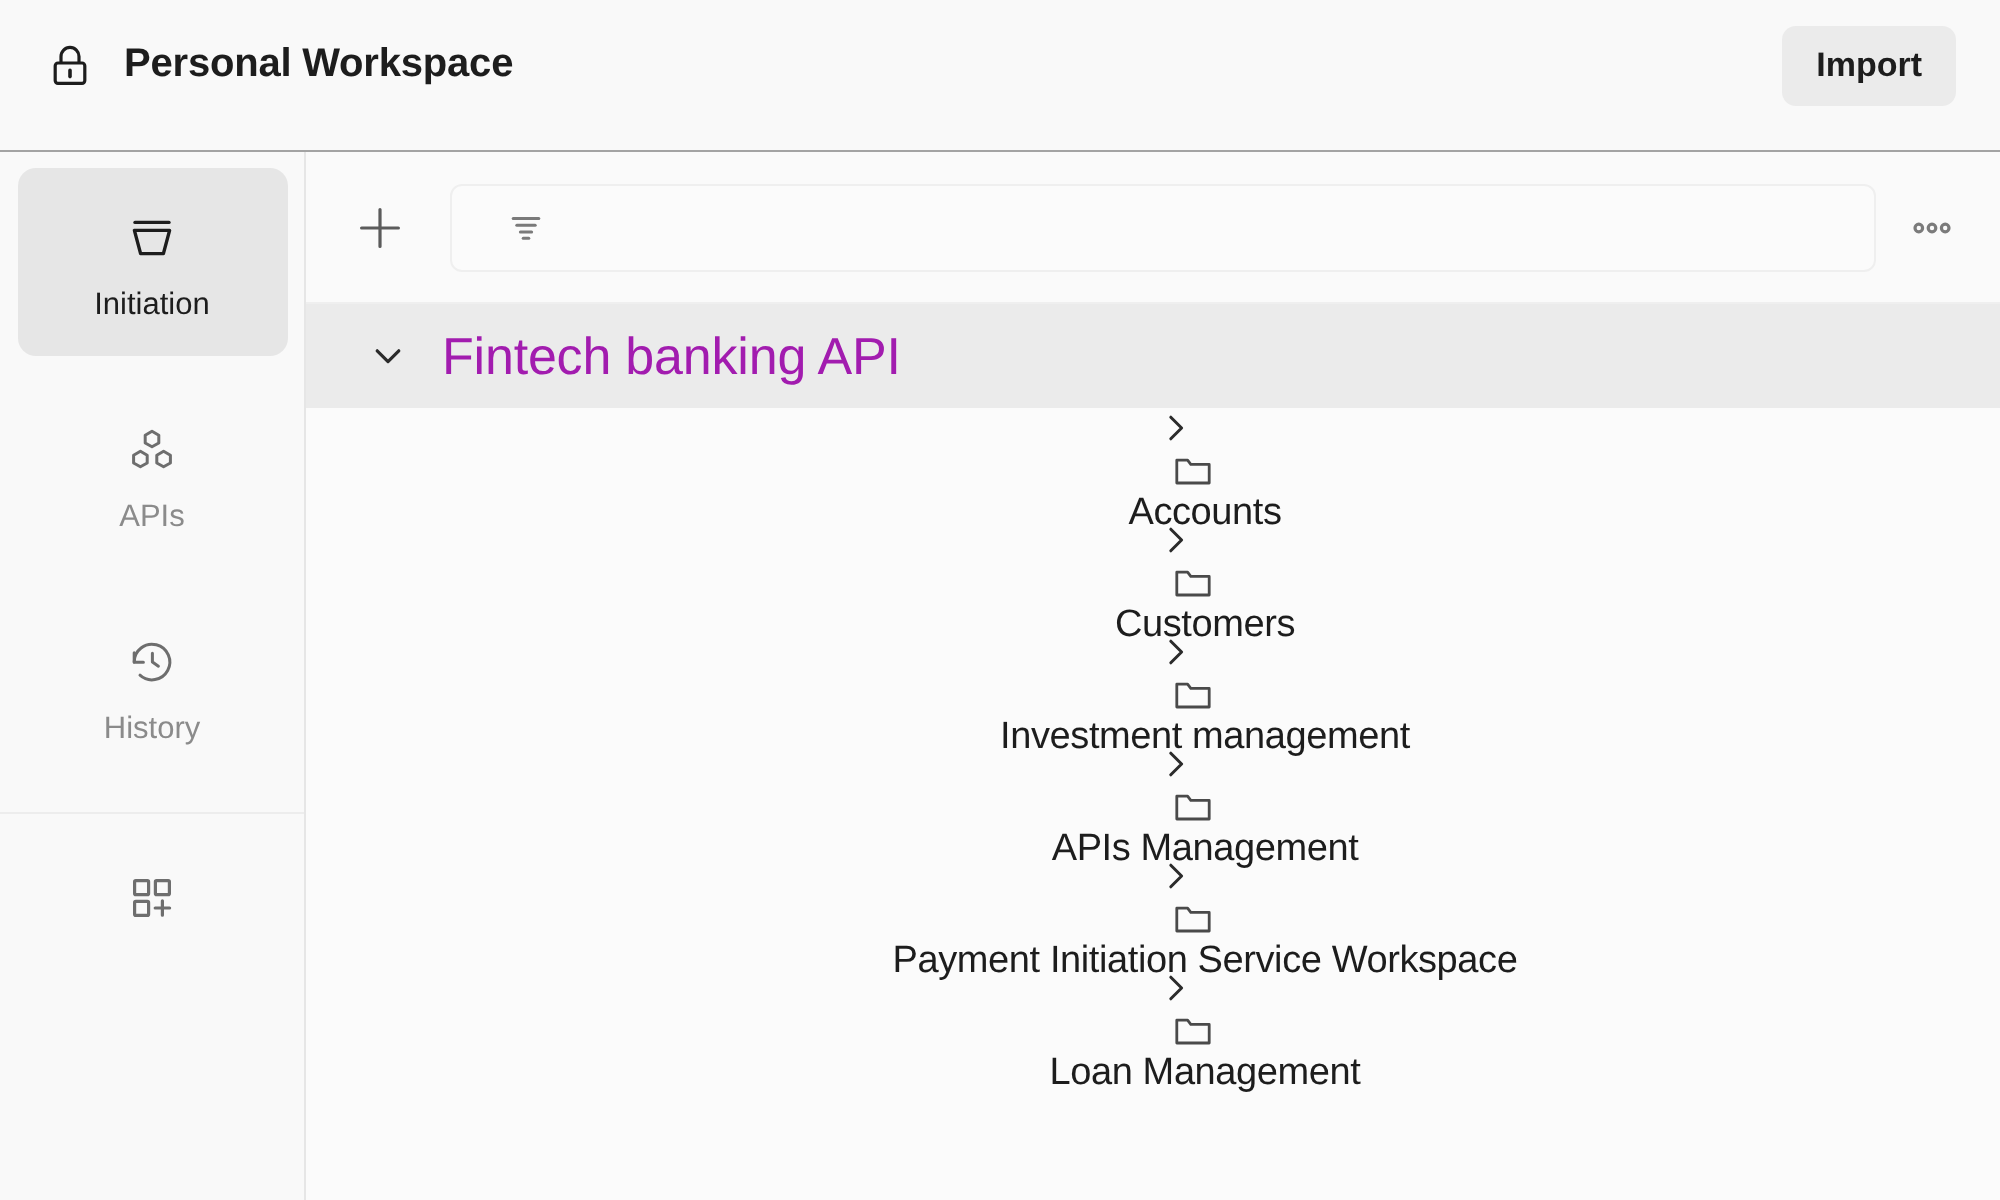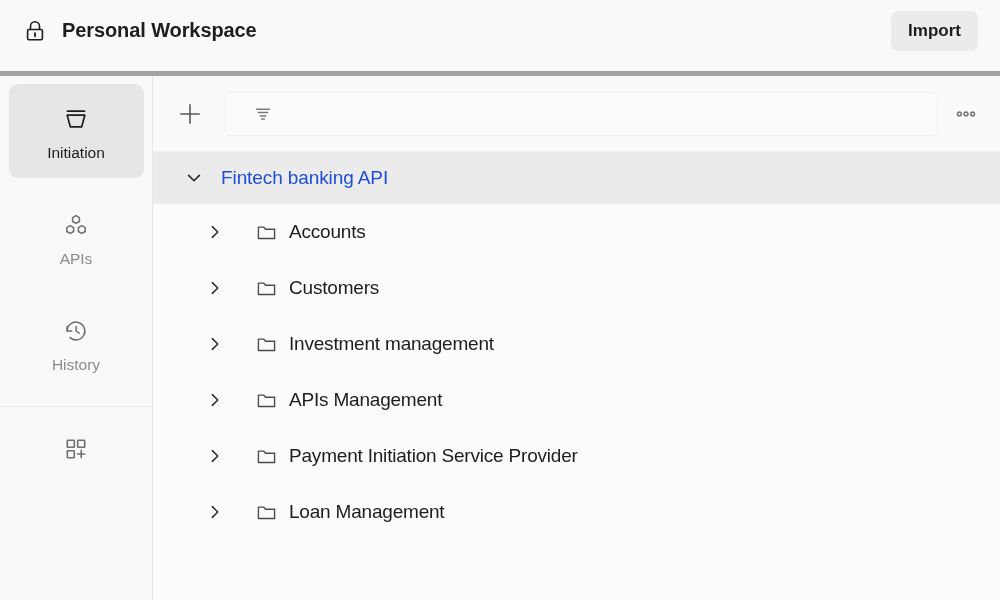--- a/index.html
+++ b/index.html
@@ -20,21 +20,21 @@
     background: #fbfbfb;
     display: flex;
     flex-direction: column;
   }
 
   
   .topbar {
     height: 76px;
     flex: 0 0 76px;
     background: #f9f9f9;
-    border-bottom: 5px solid #a3a3a3;
+    border-bottom: 1px solid #a3a3a3;
     display: flex;
     align-items: center;
     padding: 0 22px 10px 22px;
   }
   .workspace-lock {
     width: 26px;
     height: 26px;
     flex: 0 0 26px;
     display: flex;
     align-items: center;
@@ -225,32 +225,33 @@
   .collection-chevron {
     width: 22px;
     height: 22px;
     flex: 0 0 22px;
     display: flex;
     align-items: center;
     justify-content: center;
     margin-right: 16px;
   }
   .collection-name {
-    font-size: 19px;
-    color: #1d4ed8;
+    font-size: 26px;
+    color: #a21caf;
     white-space: nowrap;
     letter-spacing: -0.1px;
   }
 
   .folder-row {
     height: 56px;
     display: flex;
     align-items: center;
     padding-left: 52px;
     cursor: pointer;
+    flex-direction: column;
   }
   .folder-chevron {
     width: 20px;
     height: 20px;
     flex: 0 0 20px;
     display: flex;
     align-items: center;
     justify-content: center;
     margin-right: 30px;
   }
@@ -444,21 +445,21 @@
           <span class="folder-chevron">
             <svg width="18" height="18" viewBox="0 0 18 18" fill="none" stroke="#2b2b2b" stroke-width="1.5" stroke-linecap="round" stroke-linejoin="round">
                 <path d="M6.4 3.6L11.8 9l-5.4 5.4"></path>
               </svg>
           </span>
           <span class="folder-icon">
             <svg width="21" height="21" viewBox="0 0 21 21" fill="none" stroke="#4a4a4a" stroke-width="1.4" stroke-linejoin="round">
               <path d="M2.4 5.1h5.4l1.6 2.1h9.2v9.3H2.4z"></path>
             </svg>
           </span>
-          <span class="folder-name">Payment Initiation Service Provider</span>
+          <span class="folder-name">Payment Initiation Service Workspace</span>
         </div>
 
         <div class="folder-row">
           <span class="folder-chevron">
             <svg width="18" height="18" viewBox="0 0 18 18" fill="none" stroke="#2b2b2b" stroke-width="1.5" stroke-linecap="round" stroke-linejoin="round">
                 <path d="M6.4 3.6L11.8 9l-5.4 5.4"></path>
               </svg>
           </span>
           <span class="folder-icon">
             <svg width="21" height="21" viewBox="0 0 21 21" fill="none" stroke="#4a4a4a" stroke-width="1.4" stroke-linejoin="round">

